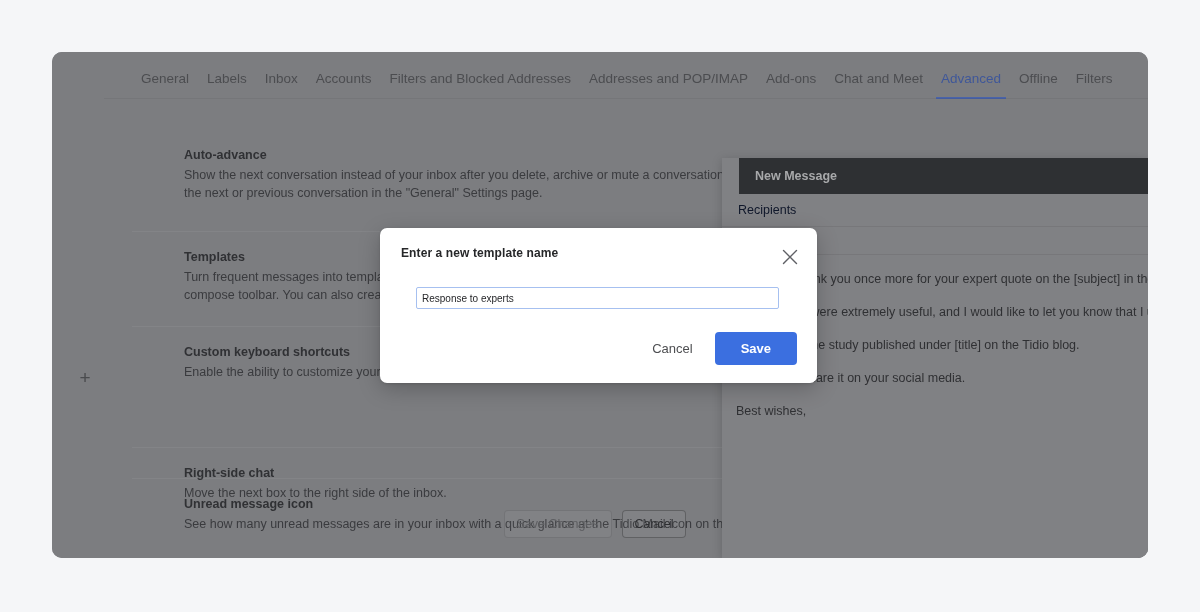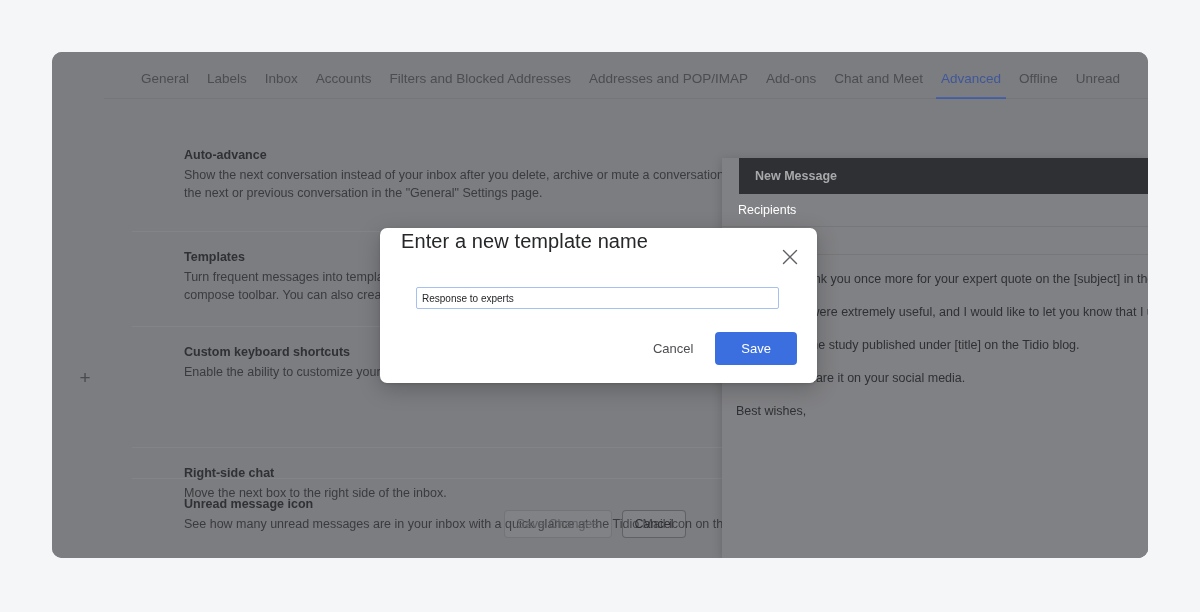--- a/index.html
+++ b/index.html
@@ -179,21 +179,21 @@
     font-size: 12.5px;
     color: #a8a9ab;
     font-weight: bold;
   }
   .compose-field {
     height: 33px;
     display: flex; align-items: center;
     padding: 0 16px;
     border-bottom: 1px solid rgba(0,0,0,0.07);
     font-size: 12.5px;
-    color: #ffffff;
+    color: #0f172a;
   }
   .compose-field.subject { height: 28px; }
   .compose-body {
     padding: 14px 14px 0 14px;
     font-size: 12.5px;
     color: #2f3033;
     line-height: 20px;
   }
   .compose-body p { margin-bottom: 13px; white-space: nowrap; }
 
@@ -201,24 +201,24 @@
   .dialog {
     position: absolute;
     left: 380px; top: 228px;
     width: 437px; height: 155px;
     background: #ffffff;
     border-radius: 7px;
     box-shadow: 0 6px 22px rgba(0,0,0,0.22), 0 1px 3px rgba(0,0,0,0.12);
   }
   .dlg-title {
     position: absolute;
-    left: 21px; top: 2px;
-    font-size: 20px;
+    left: 21px; top: 18px;
+    font-size: 12px;
     color: #262729;
-    font-weight: normal;
+    font-weight: bold;
     letter-spacing: 0.1px;
   }
   .dlg-close {
     position: absolute;
     right: 16px; top: 18px;
     width: 22px; height: 22px;
     cursor: pointer;
   }
   .dlg-close svg { display: block; }
   .dlg-input {
@@ -253,20 +253,21 @@
   }
   .dlg-save {
     font-size: 13px;
     color: #fff;
     background: #3b6fe0;
     border: none;
     border-radius: 4px;
     padding: 9px 26px;
     cursor: pointer;
     font-family: "Liberation Sans", sans-serif;
+    font-weight: bold;
   }
 </style>
 </head>
 <body>
 
 <div id="root">
 
   <div class="window">
     <div class="app-surface">
 
@@ -274,21 +275,21 @@
           <div class="tab">General</div>
           <div class="tab">Labels</div>
           <div class="tab">Inbox</div>
           <div class="tab">Accounts</div>
           <div class="tab">Filters and Blocked Addresses</div>
           <div class="tab">Addresses and POP/IMAP</div>
           <div class="tab">Add-ons</div>
           <div class="tab">Chat and Meet</div>
           <div class="tab active">Advanced</div>
           <div class="tab">Offline</div>
-          <div class="tab">Unread</div>
+          <div class="tab">Filters</div>
         </div>
       <div class="tabs-divider"></div>
 
       <div class="left-rail">
         <div class="rail-plus">+</div>
       </div>
 
       <div class="settings" id="settings">
           <div class="srow" style="top: 48px;">
             <div class="stitle">Auto-advance</div>

